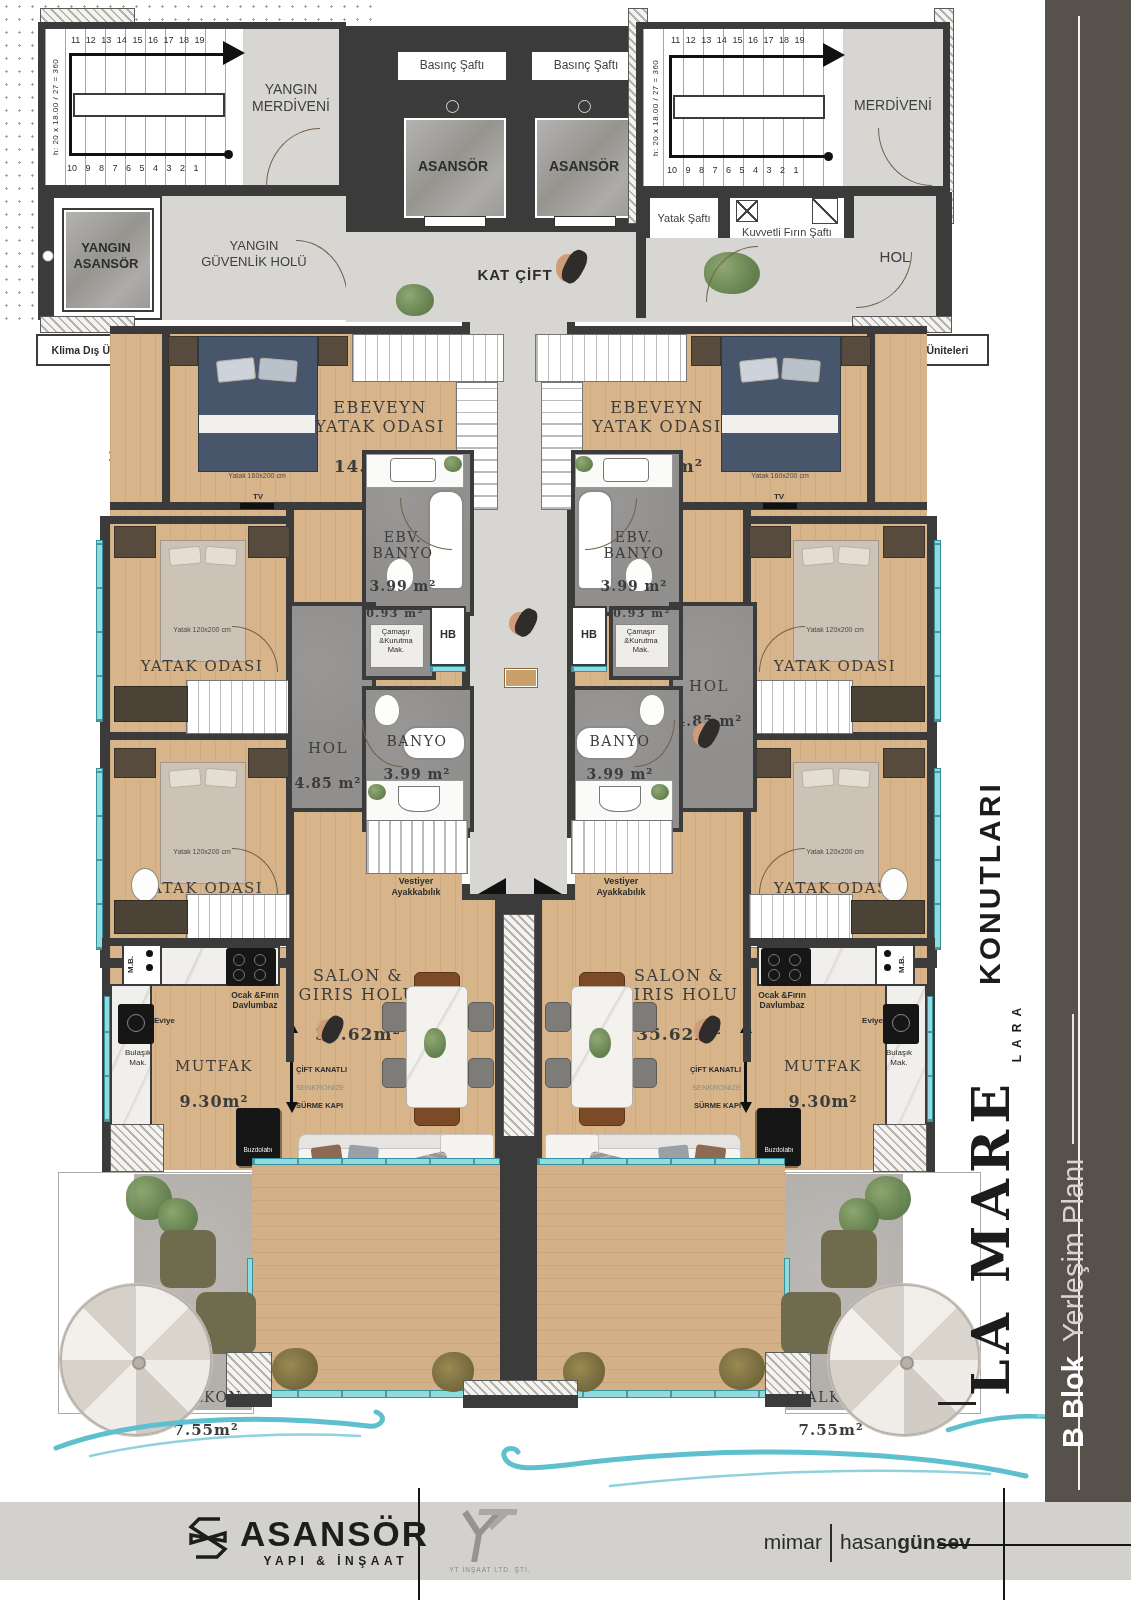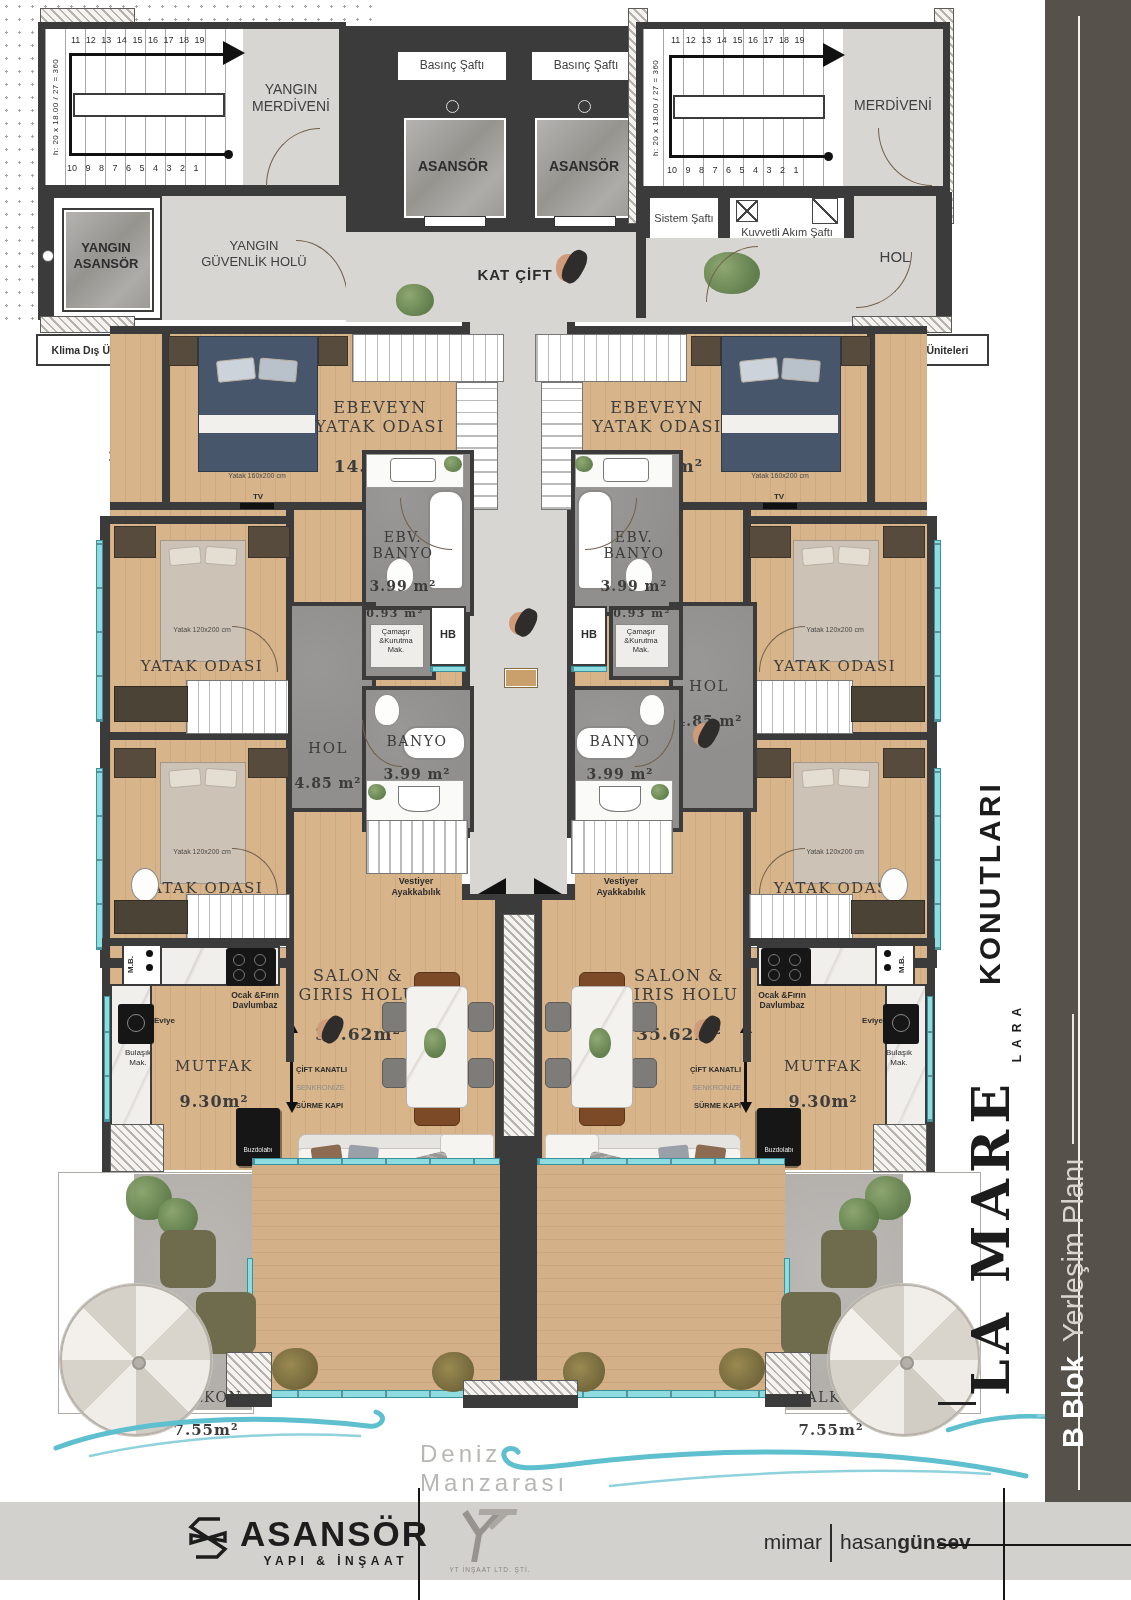--- a/index.html
+++ b/index.html
@@ -117,25 +117,25 @@
     <div class="abs" style="left:26px;top:126px;width:160px;height:2.5px;background:#111"></div>
     <div class="abs" style="left:180px;top:14px;width:0;height:0;border-top:12px solid transparent;border-bottom:12px solid transparent;border-left:22px solid #111"></div>
     <div class="abs" style="left:181px;top:123px;width:9px;height:9px;background:#111;border-radius:50%"></div>
     <div class="abs" style="left:30px;top:66px;width:148px;height:20px;background:#fff;border:2px solid #3b3b3b"></div>
   </div>
   <div class="abs arc" style="left:878px;top:128px;width:54px;height:58px;border-right:none;border-top:none;border-radius:0 0 0 100%"></div>
 
   <div class="abs wall" style="left:636px;top:186px;width:314px;height:10px"></div>
   <div class="abs wall" style="left:636px;top:192px;width:316px;height:126px"></div>
   <div class="abs wbox" style="left:648px;top:196px;width:72px;height:52px"></div>
-  <div class="abs sans" style="left:648px;top:212px;width:72px;font-size:11px;color:#3f3f3f">Sistem Şaftı</div>
+  <div class="abs sans" style="left:648px;top:212px;width:72px;font-size:11px;color:#3f3f3f">Yatak Şaftı</div>
   <div class="abs wbox" style="left:728px;top:196px;width:118px;height:48px"></div>
   <div class="abs" style="left:736px;top:200px;width:20px;height:20px;border:1.5px solid #444;background:linear-gradient(45deg,transparent 47%,#444 47% 53%,transparent 53%),linear-gradient(-45deg,transparent 47%,#444 47% 53%,transparent 53%)"></div>
   <div class="abs" style="left:812px;top:198px;width:24px;height:24px;border:1.5px solid #444;background:linear-gradient(45deg,transparent 47%,#444 47% 53%,transparent 53%)"></div>
-  <div class="abs sans" style="left:728px;top:226px;width:118px;font-size:11px;color:#3f3f3f">Kuvvetli Akım Şaftı</div>
+  <div class="abs sans" style="left:728px;top:226px;width:118px;font-size:11px;color:#3f3f3f">Kuvvetli Fırın Şaftı</div>
   <div class="abs gray" style="left:854px;top:196px;width:82px;height:120px"></div>
   <div class="abs sans" style="left:854px;top:248px;width:82px;font-size:15px;color:#3f3f3f">HOL</div>
   <div class="abs arc" style="left:856px;top:252px;width:56px;height:56px;border-left:none;border-top:none;border-radius:0 0 100% 0"></div>
   <div class="abs gray" style="left:646px;top:238px;width:208px;height:84px"></div>
   <div class="abs plant" style="left:704px;top:252px;width:56px;height:42px"></div>
   <div class="abs arc" style="left:706px;top:246px;width:52px;height:56px;border-right:none;border-bottom:none;border-radius:100% 0 0 0"></div>
   <div class="abs hatch" style="left:852px;top:316px;width:100px;height:17px"></div>
 
   <div class="abs wbox" style="left:36px;top:334px;width:124px;height:32px"></div>
   <div class="abs sans bold" style="left:36px;top:344px;width:124px;font-size:10.5px">Klima Dış Üniteleri</div>
@@ -587,21 +587,20 @@
     <span class="nm">BALKON</span>
     <span class="area" style="font-size:15px">7.55m²</span>
   </div>
   <div class="abs umbrella" style="left:828px;top:1284px;width:148px;height:148px">
     <div class="abs" style="left:70px;top:70px;width:10px;height:10px;border:2px solid #9a958d;border-radius:50%;background:#b5b0a8"></div>
   </div>
 
   <div class="abs hatch" style="left:463px;top:1380px;width:115px;height:17px"></div>
   <div class="abs wall" style="left:463px;top:1395px;width:115px;height:13px"></div>
 
-  <div class="abs sans" style="left:420px;top:1440px;width:220px;font-size:24px;color:#b9b7b4;letter-spacing:4px;text-align:left">Deniz Manzarası</div>
   <svg class="abs" style="left:50px;top:1406px" width="350" height="60" viewBox="0 0 350 60">
     <path d="M6 42 C 80 14 200 6 318 20 C 332 22 338 10 326 6" fill="none" stroke="#5ebfcf" stroke-width="5" stroke-linecap="round"></path>
     <path d="M40 50 C 130 30 230 26 310 30" fill="none" stroke="#8fd2dd" stroke-width="2.5" stroke-linecap="round"></path>
   </svg>
   <svg class="abs" style="left:490px;top:1436px" width="560" height="62" viewBox="0 0 560 62">
     <path d="M536 40 C 420 14 260 10 120 24 C 60 30 20 40 14 20 C 12 12 24 10 28 16" fill="none" stroke="#5ebfcf" stroke-width="5" stroke-linecap="round"></path>
     <path d="M120 50 C 260 34 400 32 500 38" fill="none" stroke="#8fd2dd" stroke-width="2.5" stroke-linecap="round"></path>
   </svg>
   <svg class="abs" style="left:940px;top:1404px" width="190" height="44" viewBox="0 0 190 44">
     <path d="M186 30 C 120 6 60 8 8 26" fill="none" stroke="#5ebfcf" stroke-width="4.5" stroke-linecap="round"></path>

